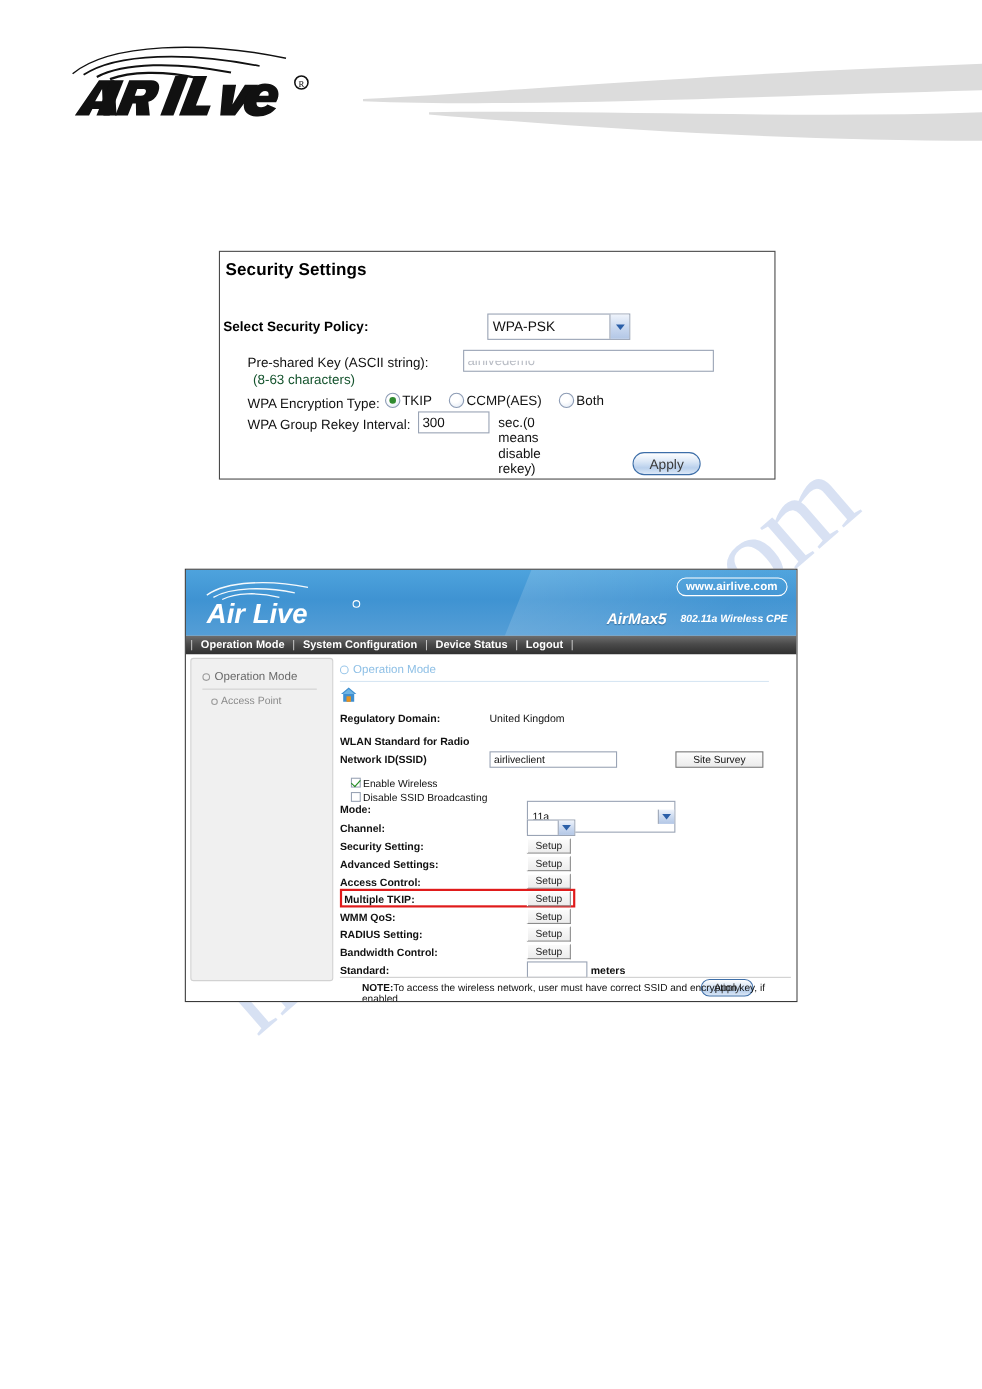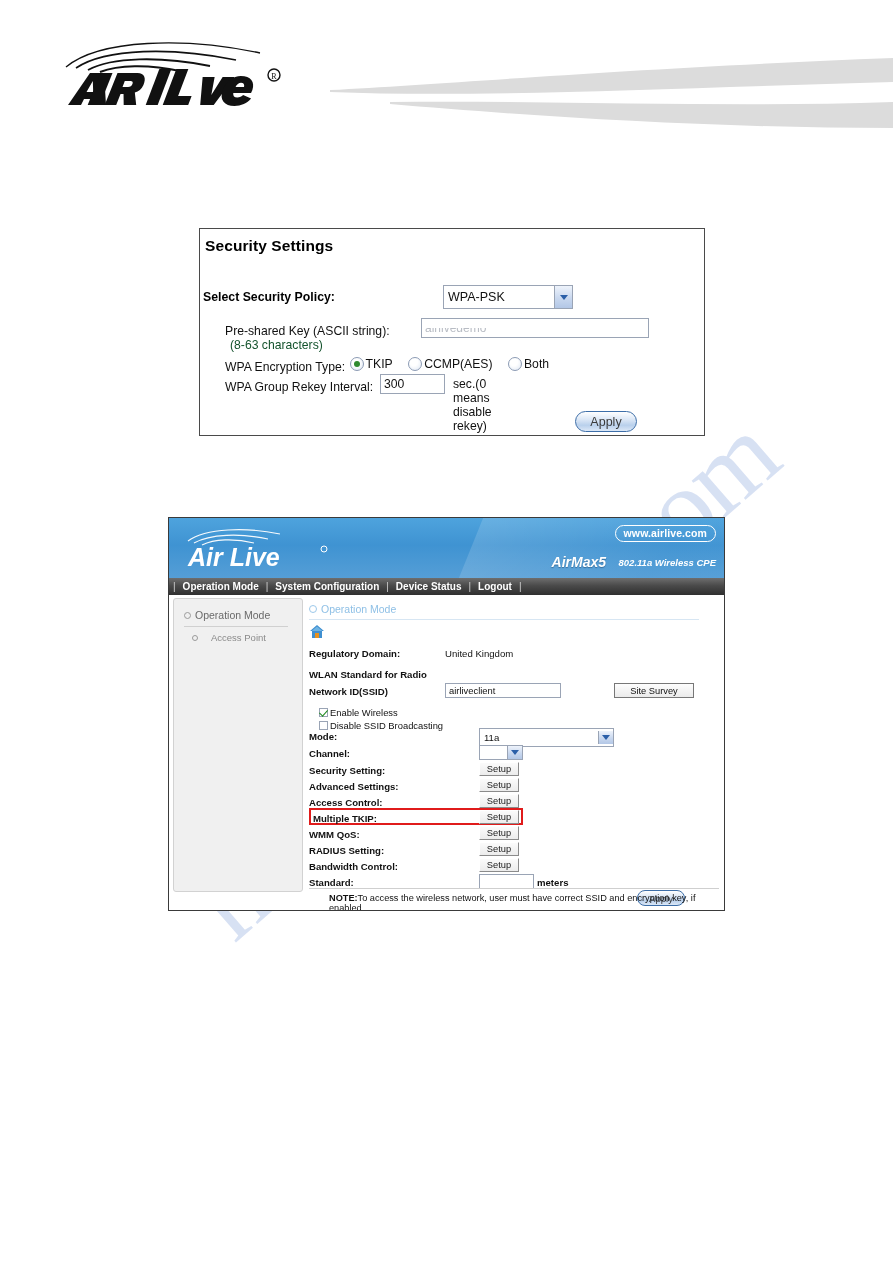--- a/index.html
+++ b/index.html
@@ -219,21 +219,21 @@
     position: absolute; left: 10px; top: 10px;
     width: 104px;
     font-size: 10.5px; color: #6a6a6a;
     padding-bottom: 5px;
     border-bottom: 1px solid #d0d0d0;
     display: flex; align-items: center; gap: 4px;
   }
   #sb-item {
     position: absolute; left: 18px; top: 33px;
     font-size: 9.5px; color: #8a8a8a;
-    display: flex; align-items: center; gap: 13px;
+    display: flex; align-items: center; gap: 3px;
   }
   .sb-bullet {
     width: 7px; height: 7px; border-radius: 50%;
     border: 1.5px solid #9b9b9b; box-sizing: border-box;
     display: inline-block;
   }
   .sb-bullet.small { width: 6px; height: 6px; border-width: 1.2px; }
 
   #router-content {
     position: absolute; left: 138px; top: 3px; width: 412px; height: 300px;
@@ -286,21 +286,21 @@
     background: linear-gradient(180deg,#fdfdfd 0%,#ebebeb 100%);
     font-size: 9.3px; color: #111;
     display: flex; align-items: center; justify-content: center;
     box-sizing: border-box;
   }
   #ssid-field {
     position: absolute; left: 138px; top: 72px;
     width: 116px; height: 15px;
     font-size: 9.4px; line-height: 13px;
   }
-  #mode-select { left: 172px; top: 112px; width: 135px; height: 19px; }
+  #mode-select { left: 172px; top: 112px; width: 135px; height: 29px; }
   #mode-select .wsel-text { font-size: 9.6px; }
   #mode-select .wsel-btn { height: 13px; width: 14px; flex: 0 0 14px; }
   #channel-select { left: 172px; top: 129px; width: 44px; height: 15px; }
   #channel-select .wsel-btn { height: 13px; width: 14px; flex: 0 0 14px; }
   #distance-field {
     position: absolute; left: 172px; top: 245px;
     width: 55px; height: 15px;
   }
   #distance-unit { position: absolute; left: 230px; top: 246px; font-size: 9.6px; font-weight: bold; color: #111; }
 

